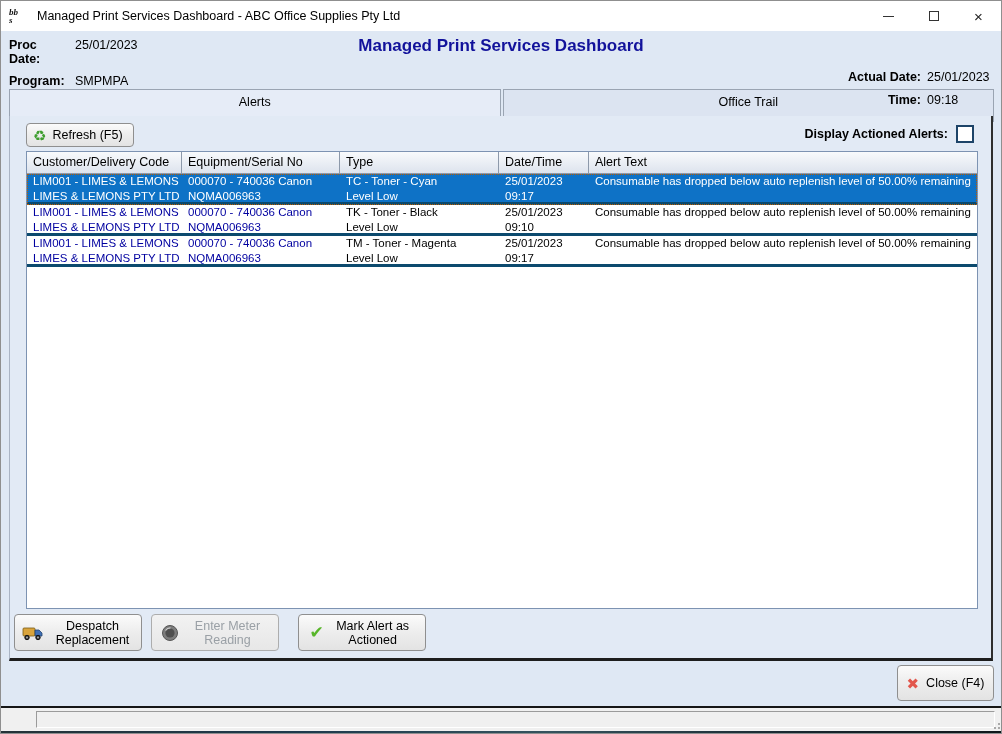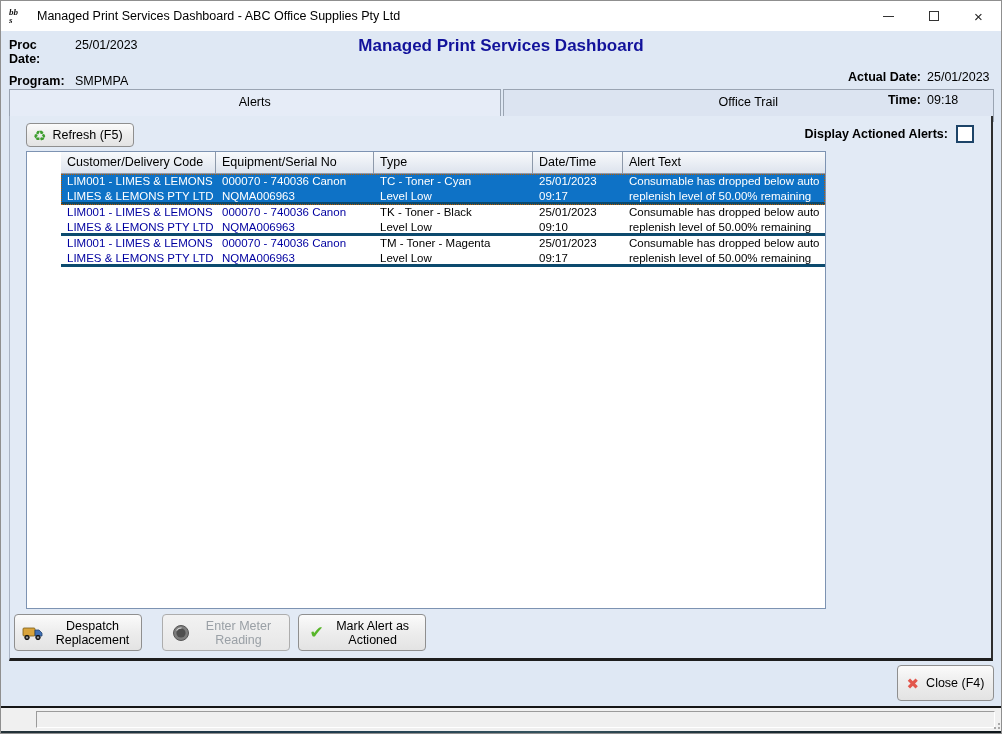--- a/index.html
+++ b/index.html
@@ -44,21 +44,21 @@
 
   .btn { background:linear-gradient(#fbfbfb,#eeeeee 45%,#e3e3e3); border:1px solid #8f8f8f; border-radius:4px; display:flex; align-items:center; justify-content:center; color:#000; cursor:default; }
   .refresh-btn { position:absolute; left:16px; top:7px; height:24px; padding:0 10px 0 6px; font-size:12.5px; }
   .refresh-btn .ico { color:#3f9e2f; font-size:15px; margin-right:6px; line-height:15px; }
 
   .actioned-wrap { position:absolute; right:17px; top:9px; display:flex; align-items:center; }
   .actioned-label { font-weight:bold; margin-right:8px; }
   .checkbox { width:18px; height:18px; background:#fff; border:2px solid #1d4468; }
 
   
-  .table { position:absolute; left:16px; top:35px; width:800px; height:458px; background:#fff; border:1px solid #7d93b2; overflow:hidden;padding-left:34px; }
+  .table { position:absolute; left:16px; top:35px; width:952px; height:458px; background:#fff; border:1px solid #7d93b2; overflow:hidden; }
   .tgrid { display:grid; grid-template-columns:155px 158px 159px 90px 1fr; }
   .thead { background:linear-gradient(#f8fafc,#dde3ed); border-bottom:1px solid #8d99aa; height:22px; }
   .thead .th { font-size:12.5px; padding:3px 0 0 6px; border-right:1px solid #8d99aa; overflow:hidden; white-space:nowrap; }
   .thead .th:last-child { border-right:none; }
   .trow { height:31px; border-bottom:3px solid #0c4a6e; font-size:11.5px; line-height:15px; }
   .trow .td { padding:0 4px 0 6px; overflow:hidden; white-space:nowrap; }
   .td .l1, .td .l2 { display:block; }
   .td-navy { color:#0000a0; }
   .td-alert { white-space:normal !important; }
   .trow.selected { background:#0e72c6; color:#fff; outline:1px dotted #b85c00; outline-offset:-1px; }
@@ -229,21 +229,21 @@
           <path d="M13 5 h4 l3 3 v3 h-7 z" fill="#3f6fb5" stroke="#24456f" stroke-width="0.8"></path>
           <circle cx="5" cy="12.5" r="2.2" fill="#333" stroke="#111"></circle>
           <circle cx="16" cy="12.5" r="2.2" fill="#333" stroke="#111"></circle>
           <circle cx="5" cy="12.5" r="0.9" fill="#bbb"></circle>
           <circle cx="16" cy="12.5" r="0.9" fill="#bbb"></circle>
         </svg>
       </span>
       <span class="lbl">Despatch Replacement</span>
     </div>
 
-    <div class="btn action-btn disabled" style="left:152px;">
+    <div class="btn action-btn disabled" style="left:141px;">
       <span class="ico">
         <svg width="18" height="18" viewBox="0 0 18 18">
           <circle cx="9" cy="9" r="7.5" fill="#7d7d7d" stroke="#555" stroke-width="1"></circle>
           <circle cx="9" cy="9" r="4.6" fill="#4f4f4f"></circle>
           <path d="M4.5 6.5 a6 6 0 0 1 5 -2.6" stroke="#cfcfcf" stroke-width="1.2" fill="none"></path>
         </svg>
       </span>
       <span class="lbl">Enter Meter Reading</span>
     </div>
 

